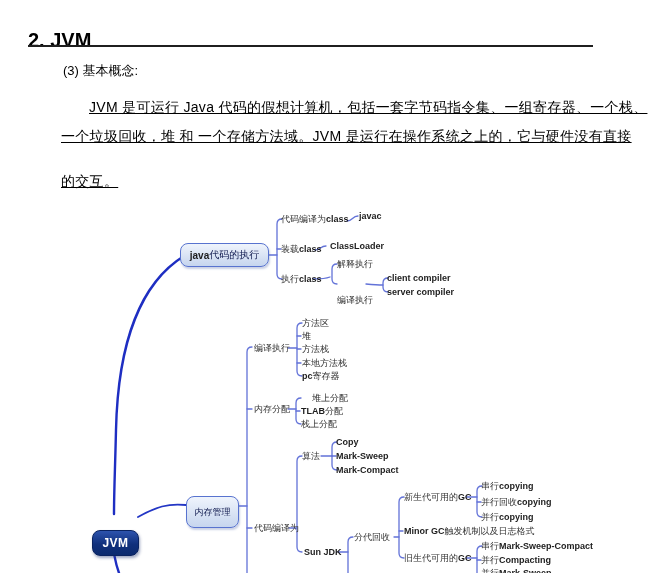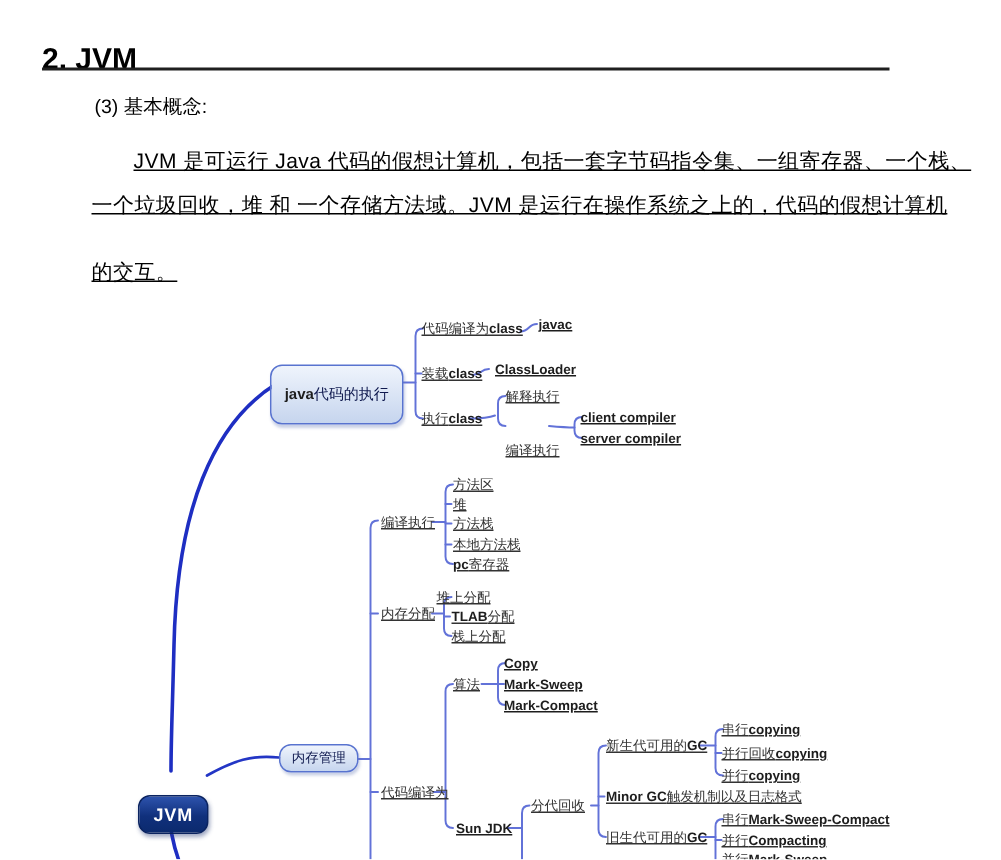--- a/index.html
+++ b/index.html
@@ -35,40 +35,39 @@
     left:92px;top:510px;width:47px;height:26px;
     background:linear-gradient(180deg,#2d53ad 0%,#10307c 55%,#0b2a6e 100%);
     border:1px solid #0a2360;color:#fff;font-weight:700;font-size:12px;
     letter-spacing:.5px;box-shadow:1px 2px 3px rgba(40,60,120,.45);margin-top:20px;
   }
   .node-child{
     background:linear-gradient(180deg,#eff4fc 0%,#c6d5ee 100%);
     border:1.3px solid #5873cf;color:#101a4f;
     box-shadow:1px 2px 2px rgba(100,120,180,.35);
   }
-  .node-java{left:180px;top:243px;width:89px;height:40px;font-size:10px;}
-  .node-mem{left:186px;top:496px;width:53px;height:19px;font-size:9px;font-family:Liberation Serif, serif;}
+  .node-java{left:180px;top:243px;width:89px;height:24px;font-size:10px;}
+  .node-mem{left:186px;top:496px;width:53px;height:32px;font-size:9px;font-family:Liberation Serif, serif;}
   .lbl{
     position:absolute;font-size:9px;line-height:10px;color:#333;
     white-space:nowrap;
-    text-decoration:underline;
   }
   .en{font-weight:700;color:#1d1d1d;}
   .zh{font-weight:400;}
 </style>
 </head>
 <body>
 
 <div class="stage">
 
   <h1 class="doc-heading">2. JVM</h1>
   <div class="heading-rule"></div>
   <div class="section-label">(3) 基本概念:</div>
   <div class="para-line pl1">JVM 是可运行 Java 代码的假想计算机，包括一套字节码指令集、一组寄存器、一个栈、</div>
-  <div class="para-line pl2">一个垃圾回收，堆 和 一个存储方法域。JVM 是运行在操作系统之上的，代码的假想计算机</div>
+  <div class="para-line pl2">一个垃圾回收，堆 和 一个存储方法域。JVM 是运行在操作系统之上的，它与硬件没有直接</div>
   <div class="para-line pl3">的交互。</div>
 
   <svg class="mindmap-svg" viewBox="0 0 667 573" fill="none">
 
     <g stroke="#1e2ec2" stroke-width="2.4" stroke-linecap="round">
       <path d="M 184 256 C 142 282 118 340 116 430 C 115 472 114 492 114 514"></path>
       <path d="M 112 536 C 113 550 115 562 119 573"></path>
     </g>
     <path d="M 138 517 C 156 507 168 503 186 505" stroke="#2336c5" stroke-width="1.8" stroke-linecap="round"></path>
 
@@ -141,21 +140,21 @@
   <div class="lbl en" style="left:387px;top:287px">server compiler</div>
 
   <div class="lbl" style="left:254px;top:343px">编译执行</div>
   <div class="lbl" style="left:302px;top:318px">方法区</div>
   <div class="lbl" style="left:302px;top:331px">堆</div>
   <div class="lbl" style="left:302px;top:344px">方法栈</div>
   <div class="lbl" style="left:302px;top:358px">本地方法栈</div>
   <div class="lbl" style="left:302px;top:371px"><span class="en">pc</span><span class="zh">寄存器</span></div>
 
   <div class="lbl" style="left:254px;top:404px">内存分配</div>
-  <div class="lbl" style="left:291px;top:393px">堆上分配</div>
+  <div class="lbl" style="left:312px;top:393px">堆上分配</div>
   <div class="lbl" style="left:301px;top:406px"><span class="en">TLAB</span><span class="zh">分配</span></div>
   <div class="lbl" style="left:301px;top:419px">栈上分配</div>
 
   <div class="lbl" style="left:254px;top:523px">代码编译为</div>
   <div class="lbl" style="left:302px;top:451px">算法</div>
   <div class="lbl en" style="left:336px;top:437px">Copy</div>
   <div class="lbl en" style="left:336px;top:451px">Mark-Sweep</div>
   <div class="lbl en" style="left:336px;top:465px">Mark-Compact</div>
   <div class="lbl en" style="left:304px;top:547px">Sun JDK</div>
   <div class="lbl" style="left:354px;top:532px">分代回收</div>

